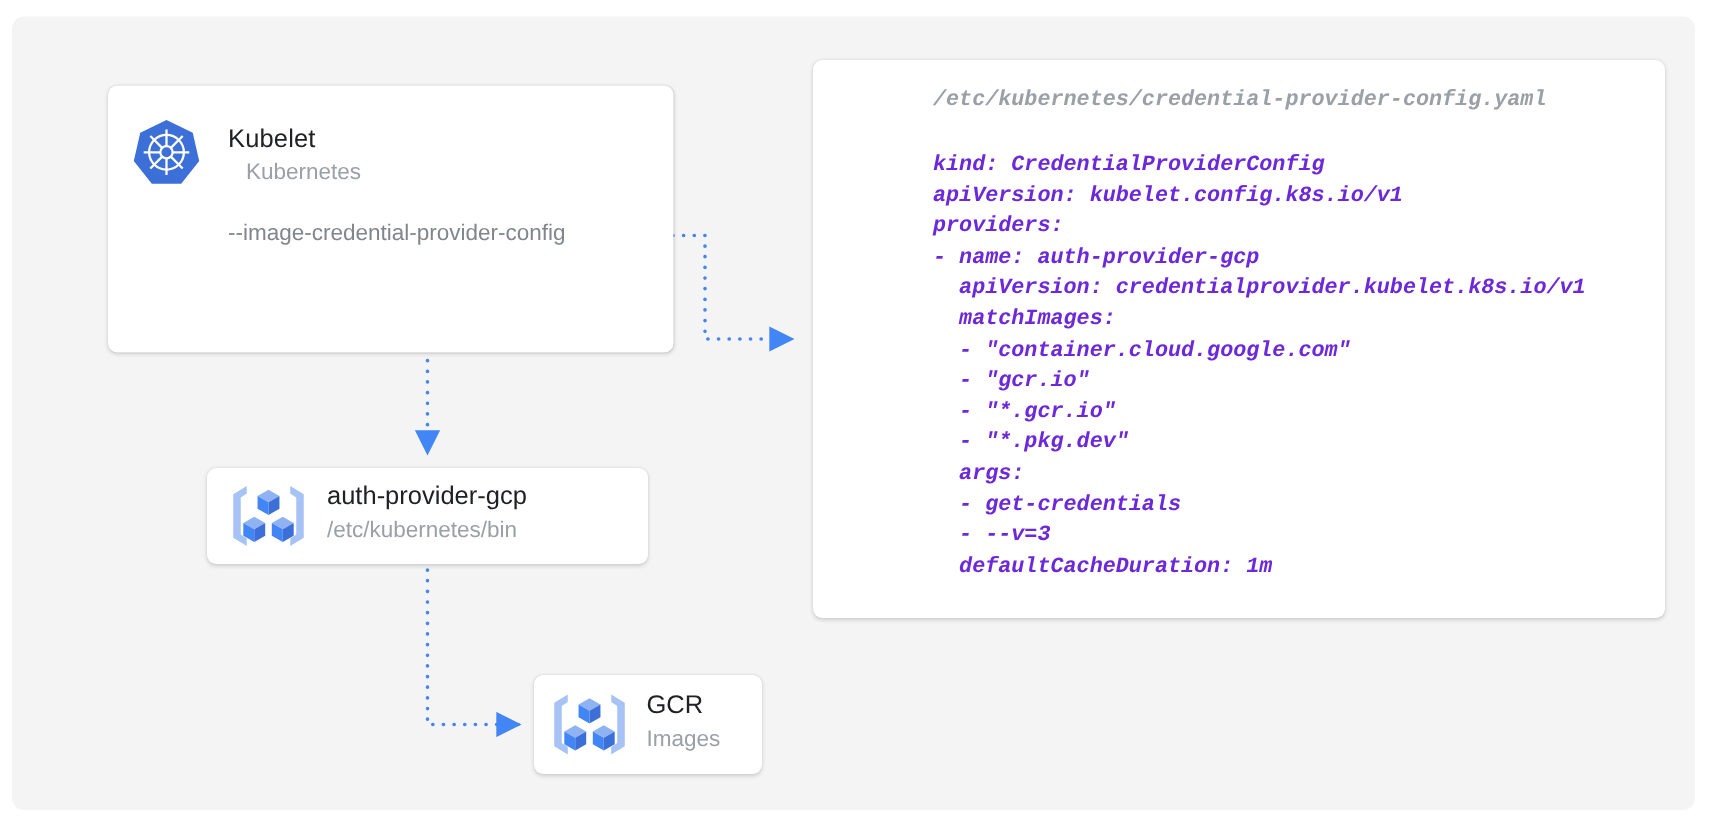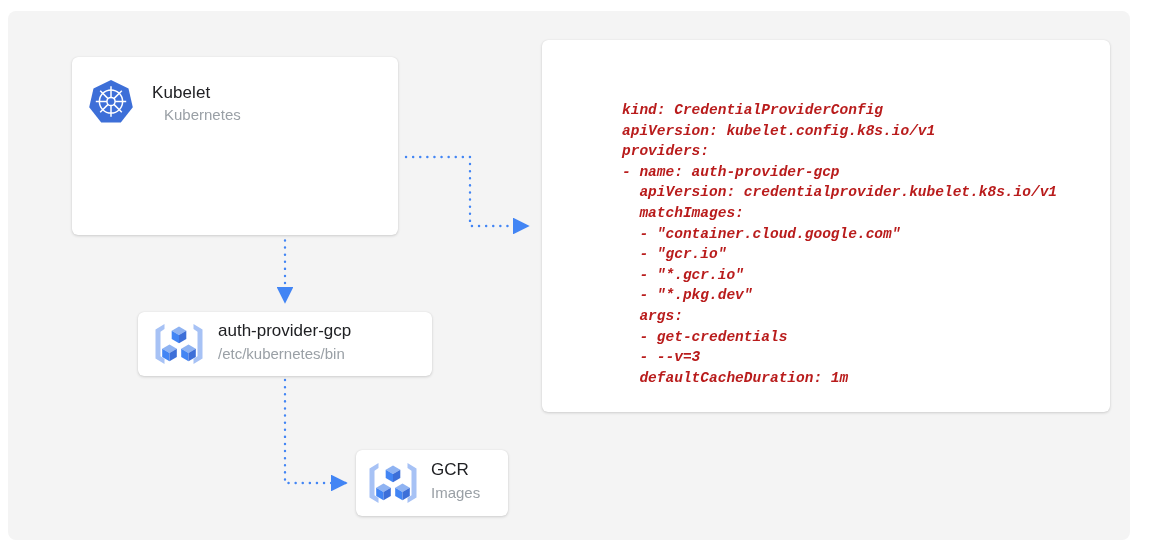--- a/index.html
+++ b/index.html
@@ -32,21 +32,21 @@
     background: #ffffff;
     border-radius: 6px;
     box-shadow: 0 1px 3px rgba(0,0,0,0.16), 0 0 1px rgba(0,0,0,0.10);
     box-sizing: border-box;
   }
 
   
   #kubelet-card {
     left: 72px;
     top: 57px;
-    width: 326px;
+    width: 377px;
     height: 178px;
   }
   #kubelet-card .k8s-icon {
     position: absolute;
     left: 15px;
     top: 21px;
     width: 48px;
     height: 48px;
   }
   #kubelet-card .title {
@@ -160,21 +160,21 @@
   }
   #yaml-body {
     position: absolute;
     left: 80px;
     top: 60px;
     font-family: "Liberation Mono", "DejaVu Sans Mono", monospace;
     font-style: italic;
     font-weight: bold;
     font-size: 14.5px;
     line-height: 20.6px;
-    color: #b91c1c;
+    color: #6d28d9;
     white-space: pre;
   }
 
   
   #connectors {
     position: absolute;
     left: 0;
     top: 0;
     width: 1150px;
     height: 556px;
@@ -213,20 +213,21 @@
         <line x1="8.8" y1="23.5" x2="19.9" y2="23.5"></line>
         <line x1="28.1" y1="23.5" x2="39.2" y2="23.5"></line>
         <line x1="13.2" y1="12.7" x2="21.1" y2="20.6"></line>
         <line x1="26.9" y1="26.4" x2="34.8" y2="34.3"></line>
         <line x1="34.8" y1="12.7" x2="26.9" y2="20.6"></line>
         <line x1="21.1" y1="26.4" x2="13.2" y2="34.3"></line>
       </g>
     </svg>
     <div class="title">Kubelet</div>
     <div class="subtitle">Kubernetes</div>
+    <div class="flag1">--image-credential-provider-config</div>
   </div>
 
   <div class="card" id="gcr-card">
     <svg class="gcr-icon" viewBox="0 0 58 50" xmlns="http://www.w3.org/2000/svg">
       <path d="M14.5 5 L5.5 10.5 L5.5 39.5 L14.5 45 L14.5 40 L10.5 37.3 L10.5 12.7 L14.5 10 Z" fill="#a7c2f5"></path>
       <path d="M43.5 5 L52.5 10.5 L52.5 39.5 L43.5 45 L43.5 40 L47.5 37.3 L47.5 12.7 L43.5 10 Z" fill="#a7c2f5"></path>
       <g>
         <polygon points="29,7.5 36.3,11.7 29,15.9 21.7,11.7" fill="#8fb3f2"></polygon>
         <polygon points="21.7,11.7 29,15.9 29,24.3 21.7,20.1" fill="#4285f4"></polygon>
         <polygon points="36.3,11.7 36.3,20.1 29,24.3 29,15.9" fill="#3d6fd8"></polygon>
@@ -264,20 +265,21 @@
         <polygon points="38.5,25.5 45.8,29.7 38.5,33.9 31.2,29.7" fill="#8fb3f2"></polygon>
         <polygon points="31.2,29.7 38.5,33.9 38.5,42.3 31.2,38.1" fill="#4285f4"></polygon>
         <polygon points="45.8,29.7 45.8,38.1 38.5,42.3 38.5,33.9" fill="#3d6fd8"></polygon>
       </g>
     </svg>
     <div class="title">auth-provider-gcp</div>
     <div class="subtitle">/etc/kubernetes/bin</div>
   </div>
 
   <div class="card" id="yaml-card">
+    <div id="yaml-filename">/etc/kubernetes/credential-provider-config.yaml</div>
     <div id="yaml-body">kind: CredentialProviderConfig
 apiVersion: kubelet.config.k8s.io/v1
 providers:
 - name: auth-provider-gcp
   apiVersion: credentialprovider.kubelet.k8s.io/v1
   matchImages:
   - "container.cloud.google.com"
   - "gcr.io"
   - "*.gcr.io"
   - "*.pkg.dev"

